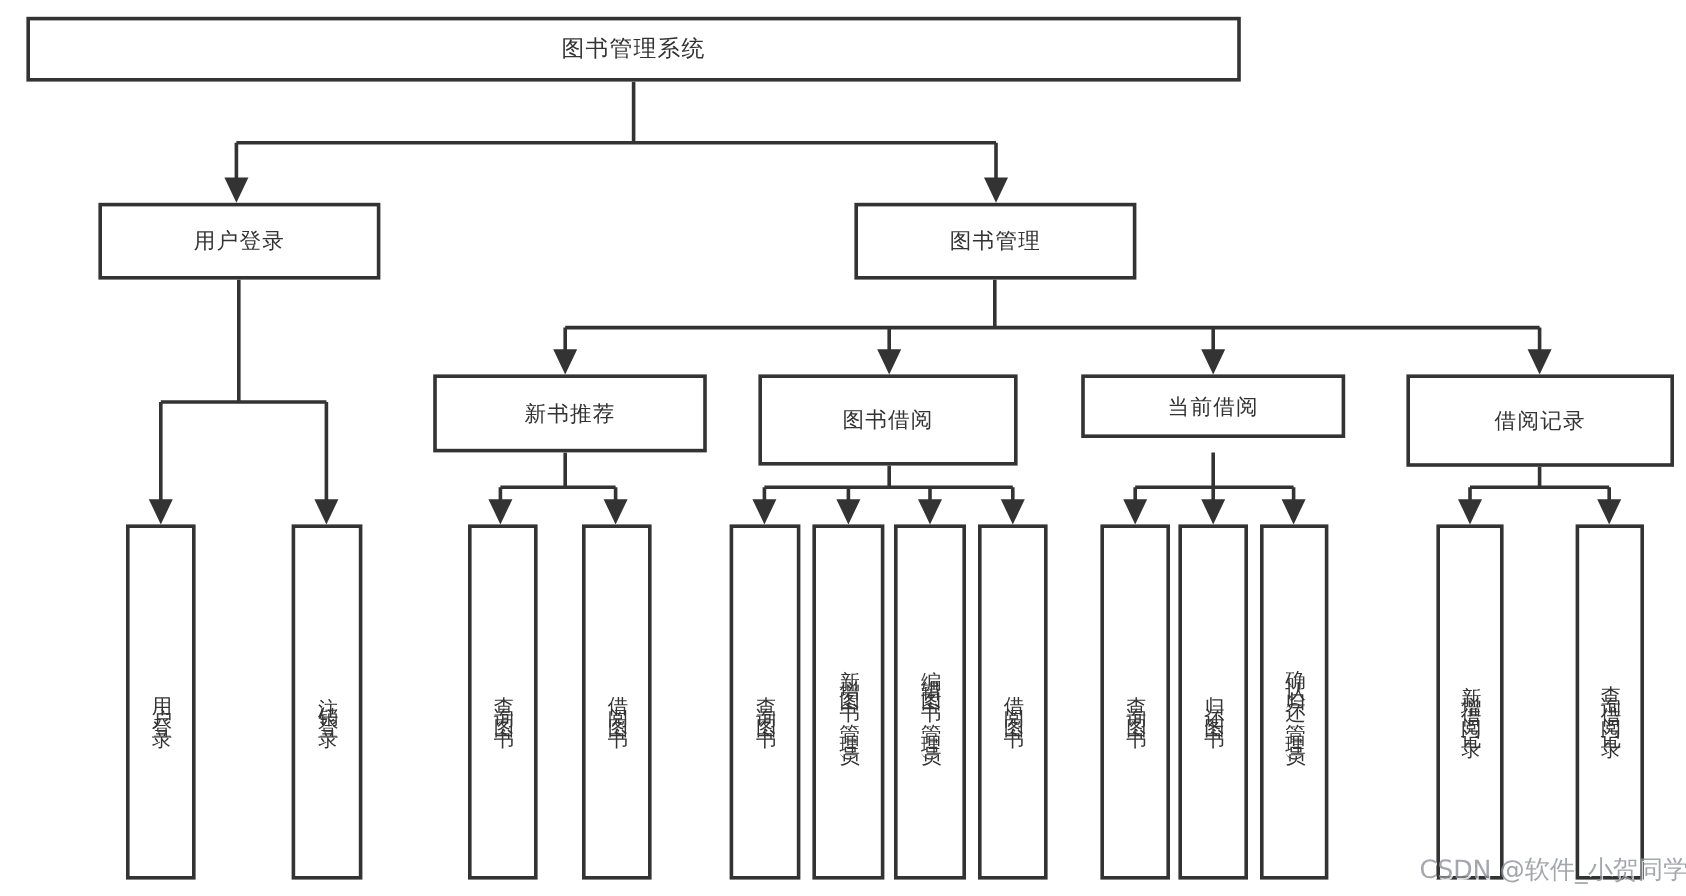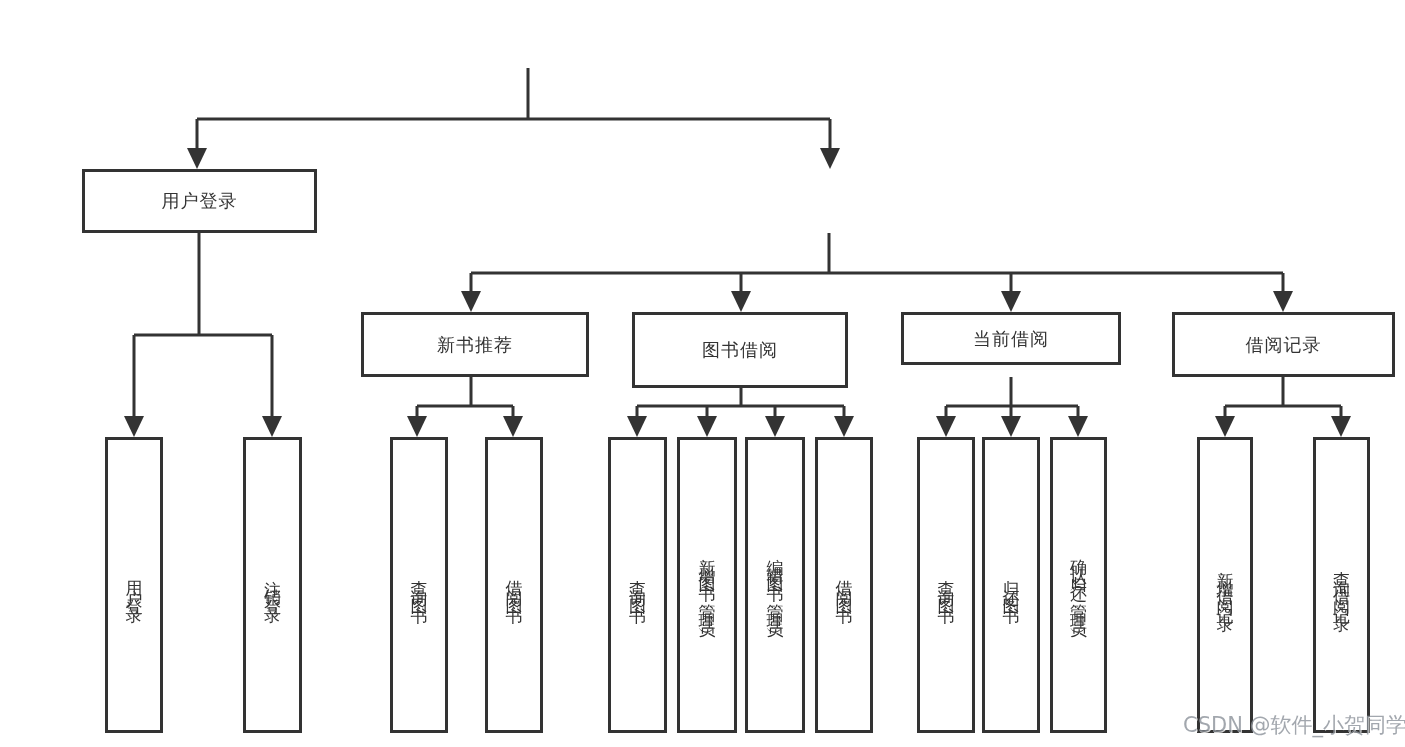--- a/index.html
+++ b/index.html
@@ -79,27 +79,29 @@
     <polygon points="697,416 717,416 707,437"></polygon>
     <polygon points="765,416 785,416 775,437"></polygon>
     <polygon points="834,416 854,416 844,437"></polygon>
     <polygon points="936,416 956,416 946,437"></polygon>
     <polygon points="1001,416 1021,416 1011,437"></polygon>
     <polygon points="1068,416 1088,416 1078,437"></polygon>
     <polygon points="1215,416 1235,416 1225,437"></polygon>
     <polygon points="1331,416 1351,416 1341,437"></polygon>
   </svg>
 
+  <div class="box h root" style="left:22px;top:14px;width:1012px;height:54px">图书管理系统</div>
 
   <div class="box h" style="left:82px;top:169px;width:235px;height:64px">用户登录</div>
+  <div class="box h" style="left:712px;top:169px;width:235px;height:64px">图书管理</div>
 
   <div class="box h" style="left:361px;top:312px;width:228px;height:65px">新书推荐</div>
   <div class="box h" style="left:632px;top:312px;width:216px;height:76px">图书借阅</div>
   <div class="box h" style="left:901px;top:312px;width:220px;height:53px">当前借阅</div>
-  <div class="box h" style="left:1172px;top:312px;width:223px;height:65px">借阅记录</div>
+  <div class="box h" style="left:1172px;top:312px;width:223px;height:77px">借阅记录</div>
 
   <div class="box v" style="left:105px;top:437px;width:58px;height:296px">用户登录</div>
   <div class="box v" style="left:243px;top:437px;width:59px;height:296px">注销登录</div>
 
   <div class="box v" style="left:390px;top:437px;width:58px;height:296px">查询图书</div>
   <div class="box v" style="left:485px;top:437px;width:58px;height:296px">借阅图书</div>
 
   <div class="box v" style="left:608px;top:437px;width:59px;height:296px">查询图书</div>
   <div class="box v" style="left:677px;top:437px;width:60px;height:296px">新增图书（管理员）</div>
   <div class="box v" style="left:745px;top:437px;width:60px;height:296px">编辑图书（管理员）</div>

